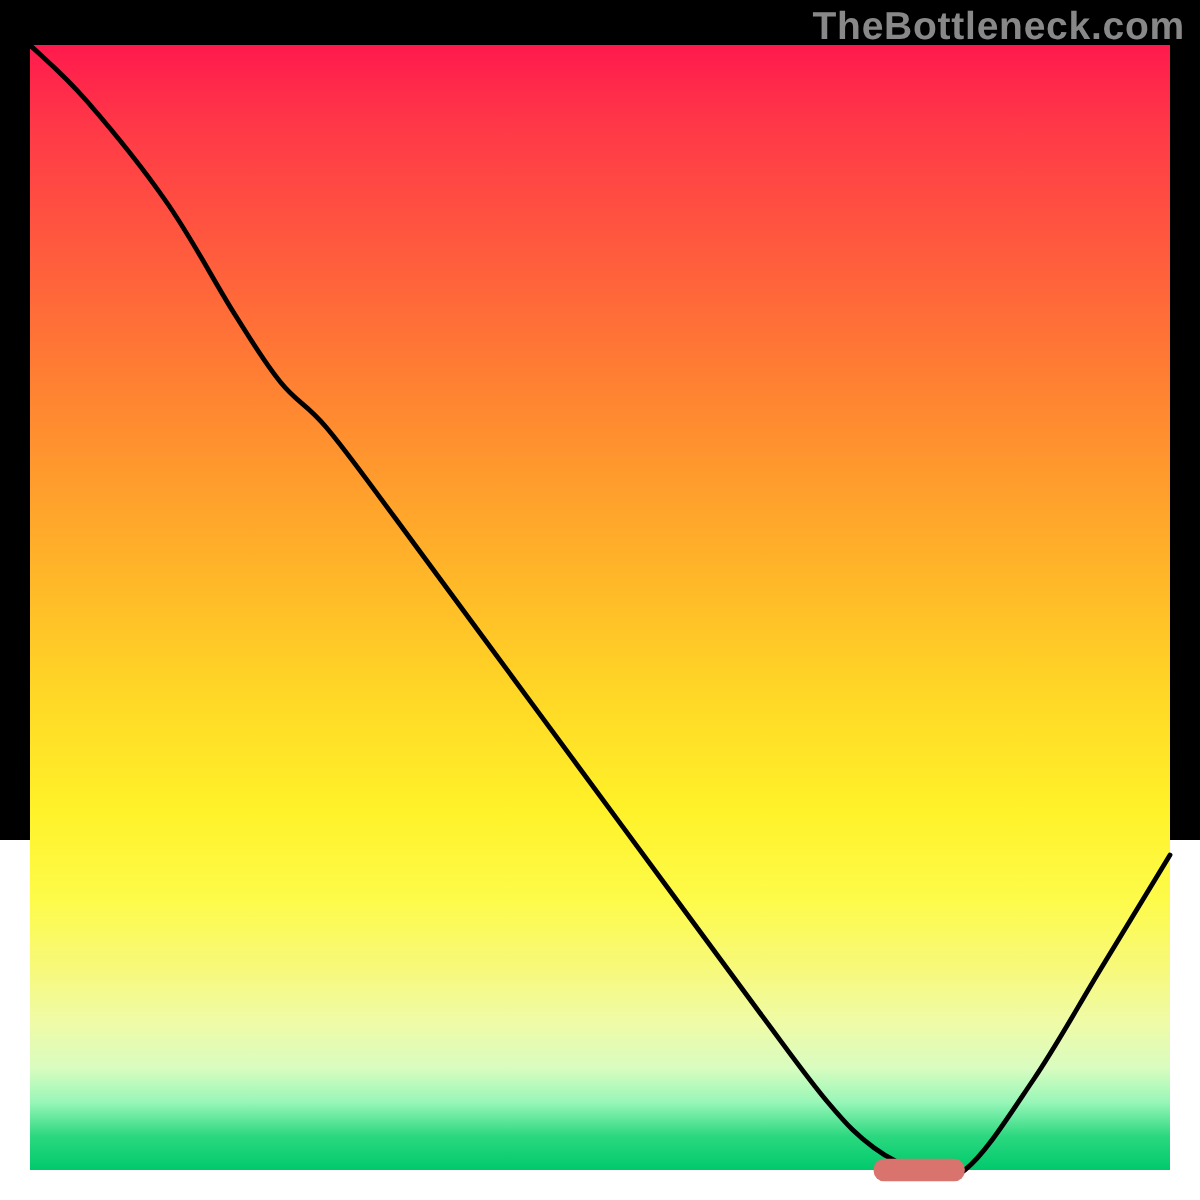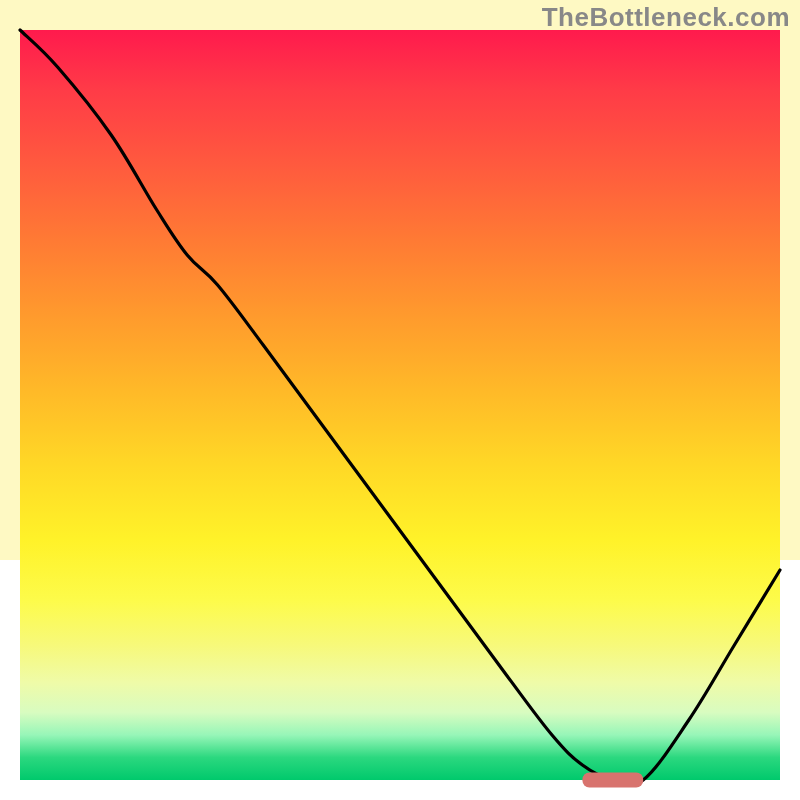--- a/index.html
+++ b/index.html
@@ -9,21 +9,21 @@
     height: 800px;
     background: #ffffff;
     overflow: hidden;
   }
   .outer {
     position: absolute;
     left: 0;
     top: 0;
     width: 800px;
     height: 560px;
-    background: #fef9c3;
+    background: #000000;
   }
   .watermark {
     position: absolute;
     top: 2px;
     right: 10px;
     font-family: Arial, Helvetica, sans-serif;
     font-size: 26px;
     font-weight: bold;
     color: #888888;
     letter-spacing: 0.5px;

